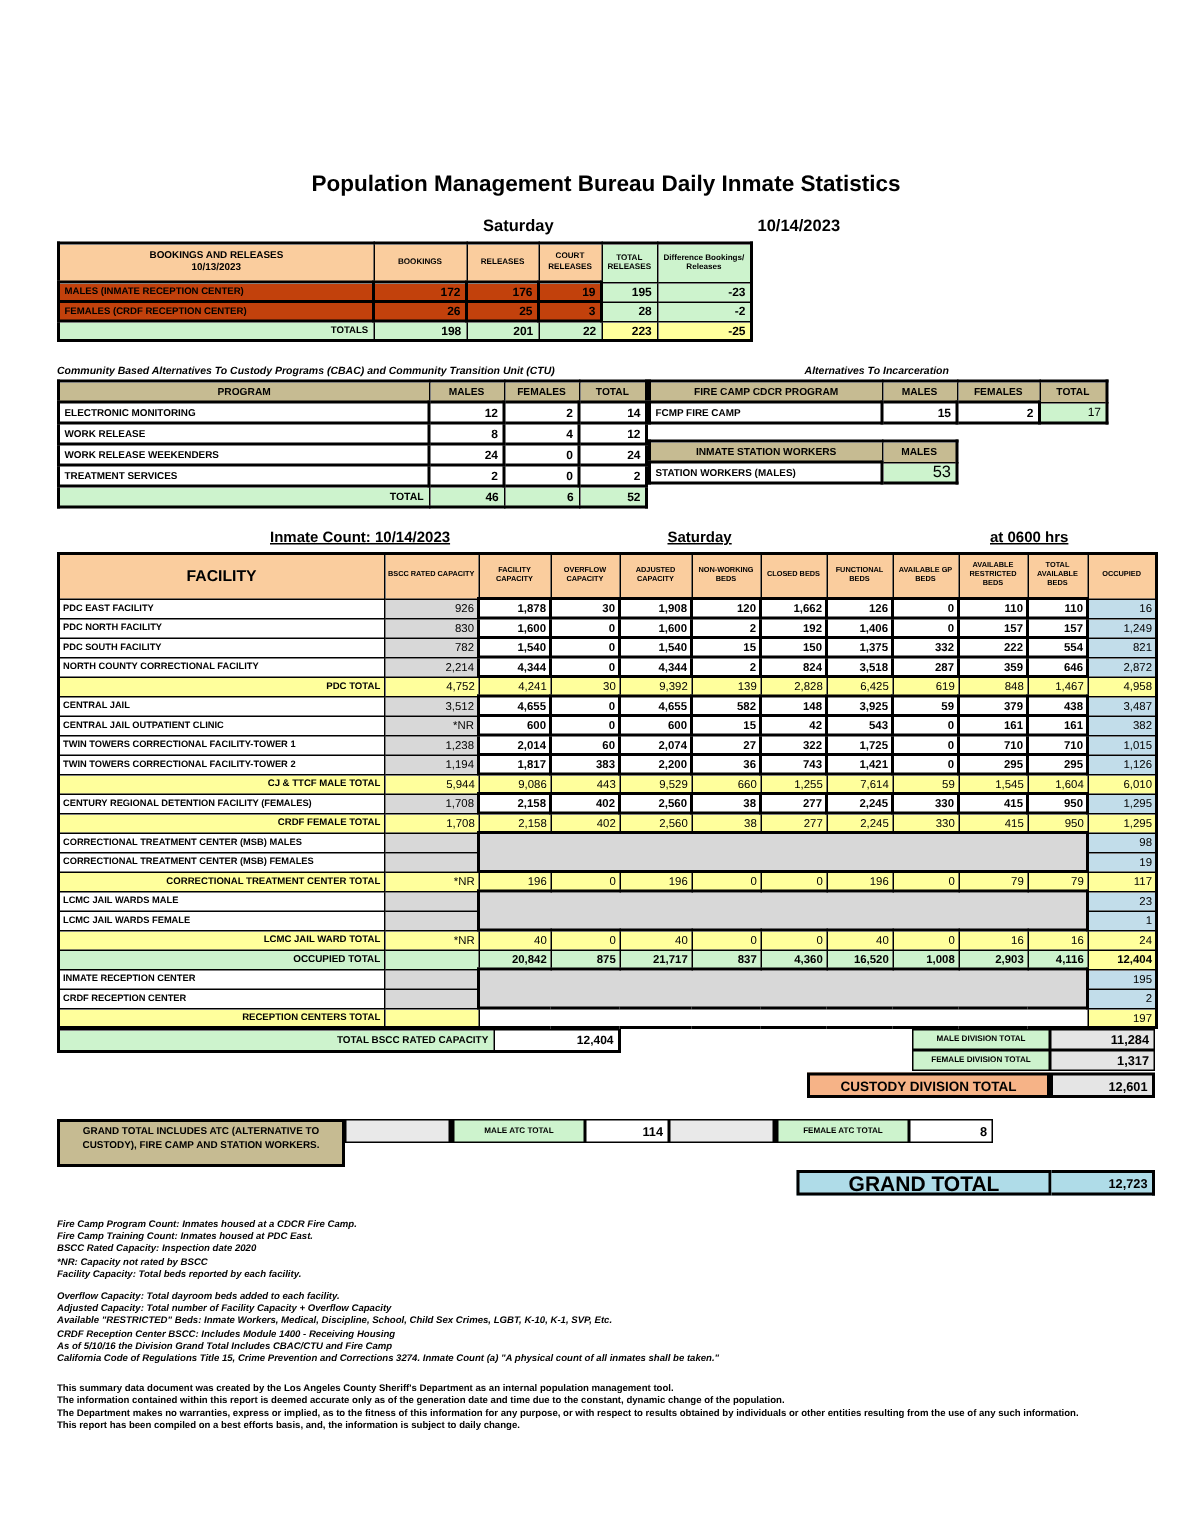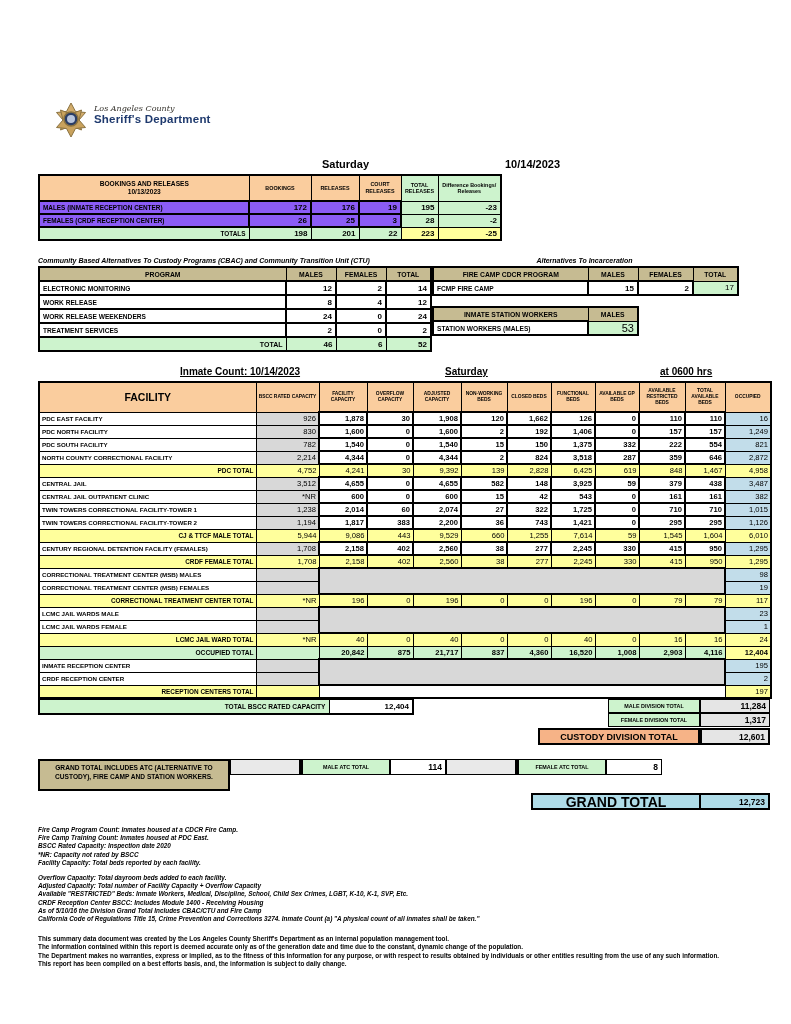--- a/index.html
+++ b/index.html
@@ -25,21 +25,21 @@
 
   
   table{border-collapse:collapse;table-layout:fixed;}
   td,th{border:1px solid #000;overflow:hidden;white-space:nowrap;}
 
   
   table.bookings{width:462px;border:2px solid #000;}
   .bookings th{background:var(--orange);font-size:5.4px;font-weight:bold;padding:1px 2px;white-space:normal;line-height:1.25;vertical-align:middle;height:26px;}
   .bookings th.bk-label{font-size:6.6px;}
   .bookings th.c3,.bookings th.c4{background:var(--green);}
-  .bookings td{height:13px;padding:0 3px;font-size:8px;font-weight:bold;text-align:right;background:#8b5cf6;}
+  .bookings td{height:13px;padding:0 3px;font-size:8px;font-weight:bold;text-align:right;background:#c2410c;}
   .bookings td.bk-rowlabel{font-size:6.4px;text-align:left;border-width:2px;}
   .bookings td.bk-val{border-width:2px;}
   .bookings tr.bk-row td.c3,.bookings tr.bk-row td.c4{background:var(--green);border-width:1px;}
   .bookings tr.bk-totals td{background:var(--green);border-width:1px;font-weight:bold;}
   .bookings tr.bk-totals td.bk-rowlabel{text-align:right;}
   .bookings tr.bk-totals td.c3,.bookings tr.bk-totals td.c4{background:var(--yellow);}
 
   
   .mid-row{display:flex;margin-top:16px;}
   .sec-title{font-size:7px;font-weight:bold;font-style:italic;margin-bottom:2px;}
@@ -120,32 +120,21 @@
   .notes .group{margin-bottom:7px;}
   .disclaimer{margin-top:12px;font-size:6.4px;font-weight:bold;line-height:1.3;max-width:700px;}
   .disclaimer div{white-space:normal;}
 </style>
 </head>
 <body>
 
 <div class="page">
 
   <header class="masthead">
-    <div class="logo">
-      <svg width="34" height="40" viewBox="0 0 34 40">
-        <polygon points="17,1 21.5,9.5 31.5,10.5 25,18 27.5,28 17,24 6.5,28 9,18 2.5,10.5 12.5,9.5" fill="#D2AC6B" stroke="#8a7240" stroke-width="1" transform="translate(0,2)"></polygon>
-        <polygon points="17,37 12.5,28.5 2.5,27.5 9,20 6.5,10 17,14 27.5,10 25,20 31.5,27.5 21.5,28.5" fill="#C9A25D" stroke="#8a7240" stroke-width="1" transform="translate(0,0)"></polygon>
-        <circle cx="17" cy="19" r="7" fill="#2C3E66" stroke="#8a7240" stroke-width="1.5"></circle>
-        <circle cx="17" cy="19" r="4" fill="#b9c6de"></circle>
-      </svg>
-      <div class="logo-text">
-        <div class="county">Los Angeles County</div>
-        <div class="dept">Sheriff's Department</div>
-      </div>
-    </div>
+    <h1 class="title">Population Management Bureau Daily Inmate Statistics</h1>
     <div class="date-row">
       <span class="day">Saturday</span>
       <span class="date">10/14/2023</span>
     </div>
   </header>
 
   <table class="bookings">
     <colgroup>
         <col style="width:210px">
         <col style="width:62px">

